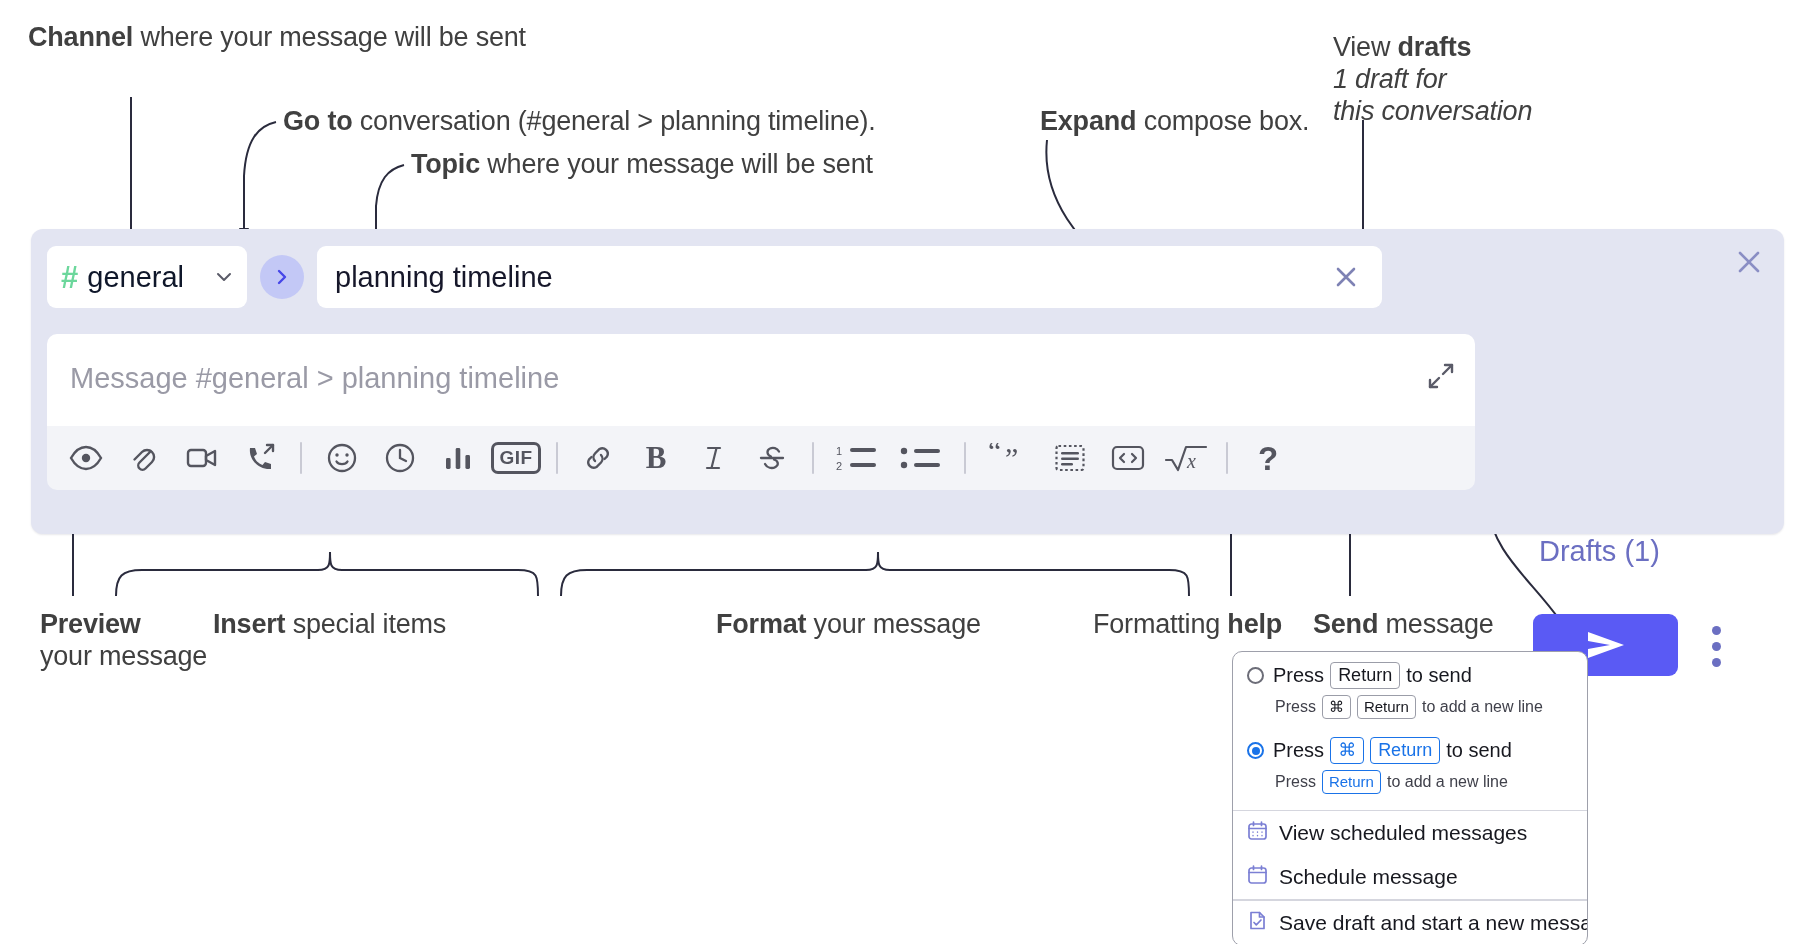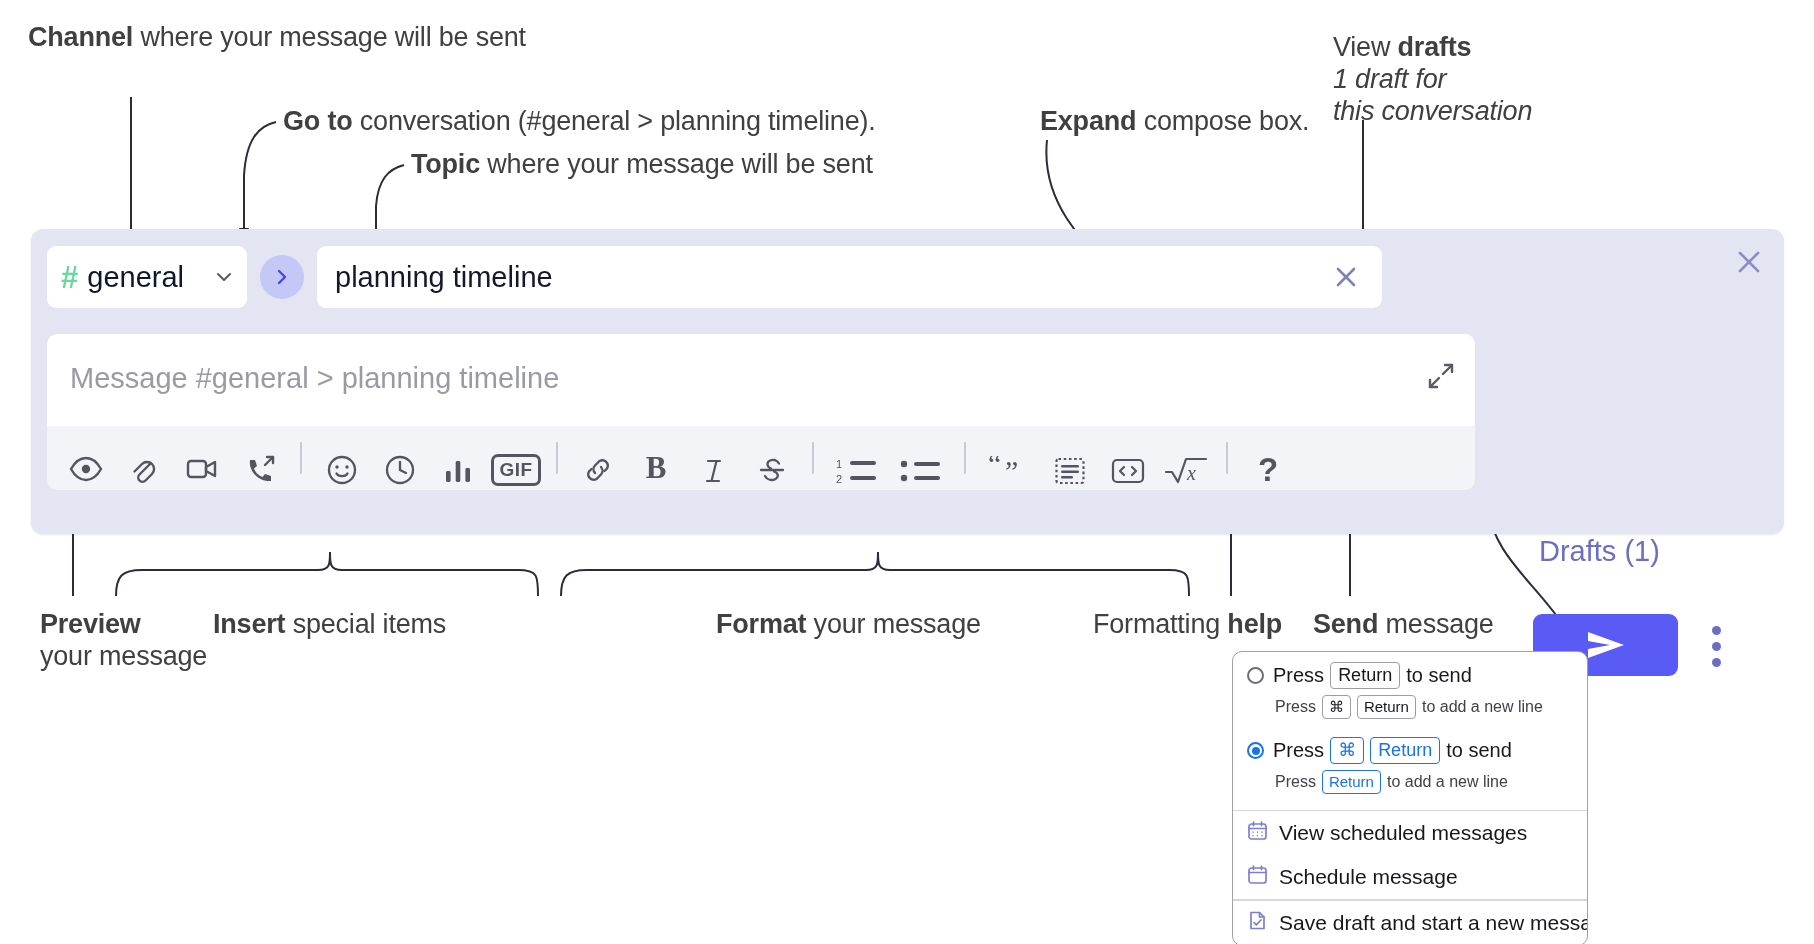--- a/index.html
+++ b/index.html
@@ -74,21 +74,21 @@
   .expandbtn{position:absolute;right:14px;top:22px;width:40px;height:40px;
     display:flex;align-items:center;justify-content:center;cursor:pointer;}
 
   
   .toolbar{
     position:absolute;left:16px;top:197px;width:1428px;height:64px;
     background:#f3f4f8;border-radius:0 0 10px 10px;
     display:flex;align-items:center;padding:0 10px;box-sizing:border-box;
   }
   .tbtn{
-    width:58px;height:56px;display:flex;align-items:flex-end;justify-content:center;
+    width:58px;height:56px;display:flex;align-items:center;justify-content:center;
     cursor:pointer;flex:none;color:#54555f;
   }
   .tsep{width:2px;height:32px;background:#c9cad4;margin:0 11px;flex:none;border-radius:1px;}
   .gifbox{
     border:3px solid #54555f;border-radius:7px;padding:1px 5px;
     font-size:19px;font-weight:700;letter-spacing:.5px;line-height:1.25;color:#54555f;
   }
   .qmark{font-size:33px;font-weight:600;color:#54555f;line-height:1;}
   .boldglyph{font-size:31px;font-weight:700;font-family:"Liberation Serif",serif;}
 

